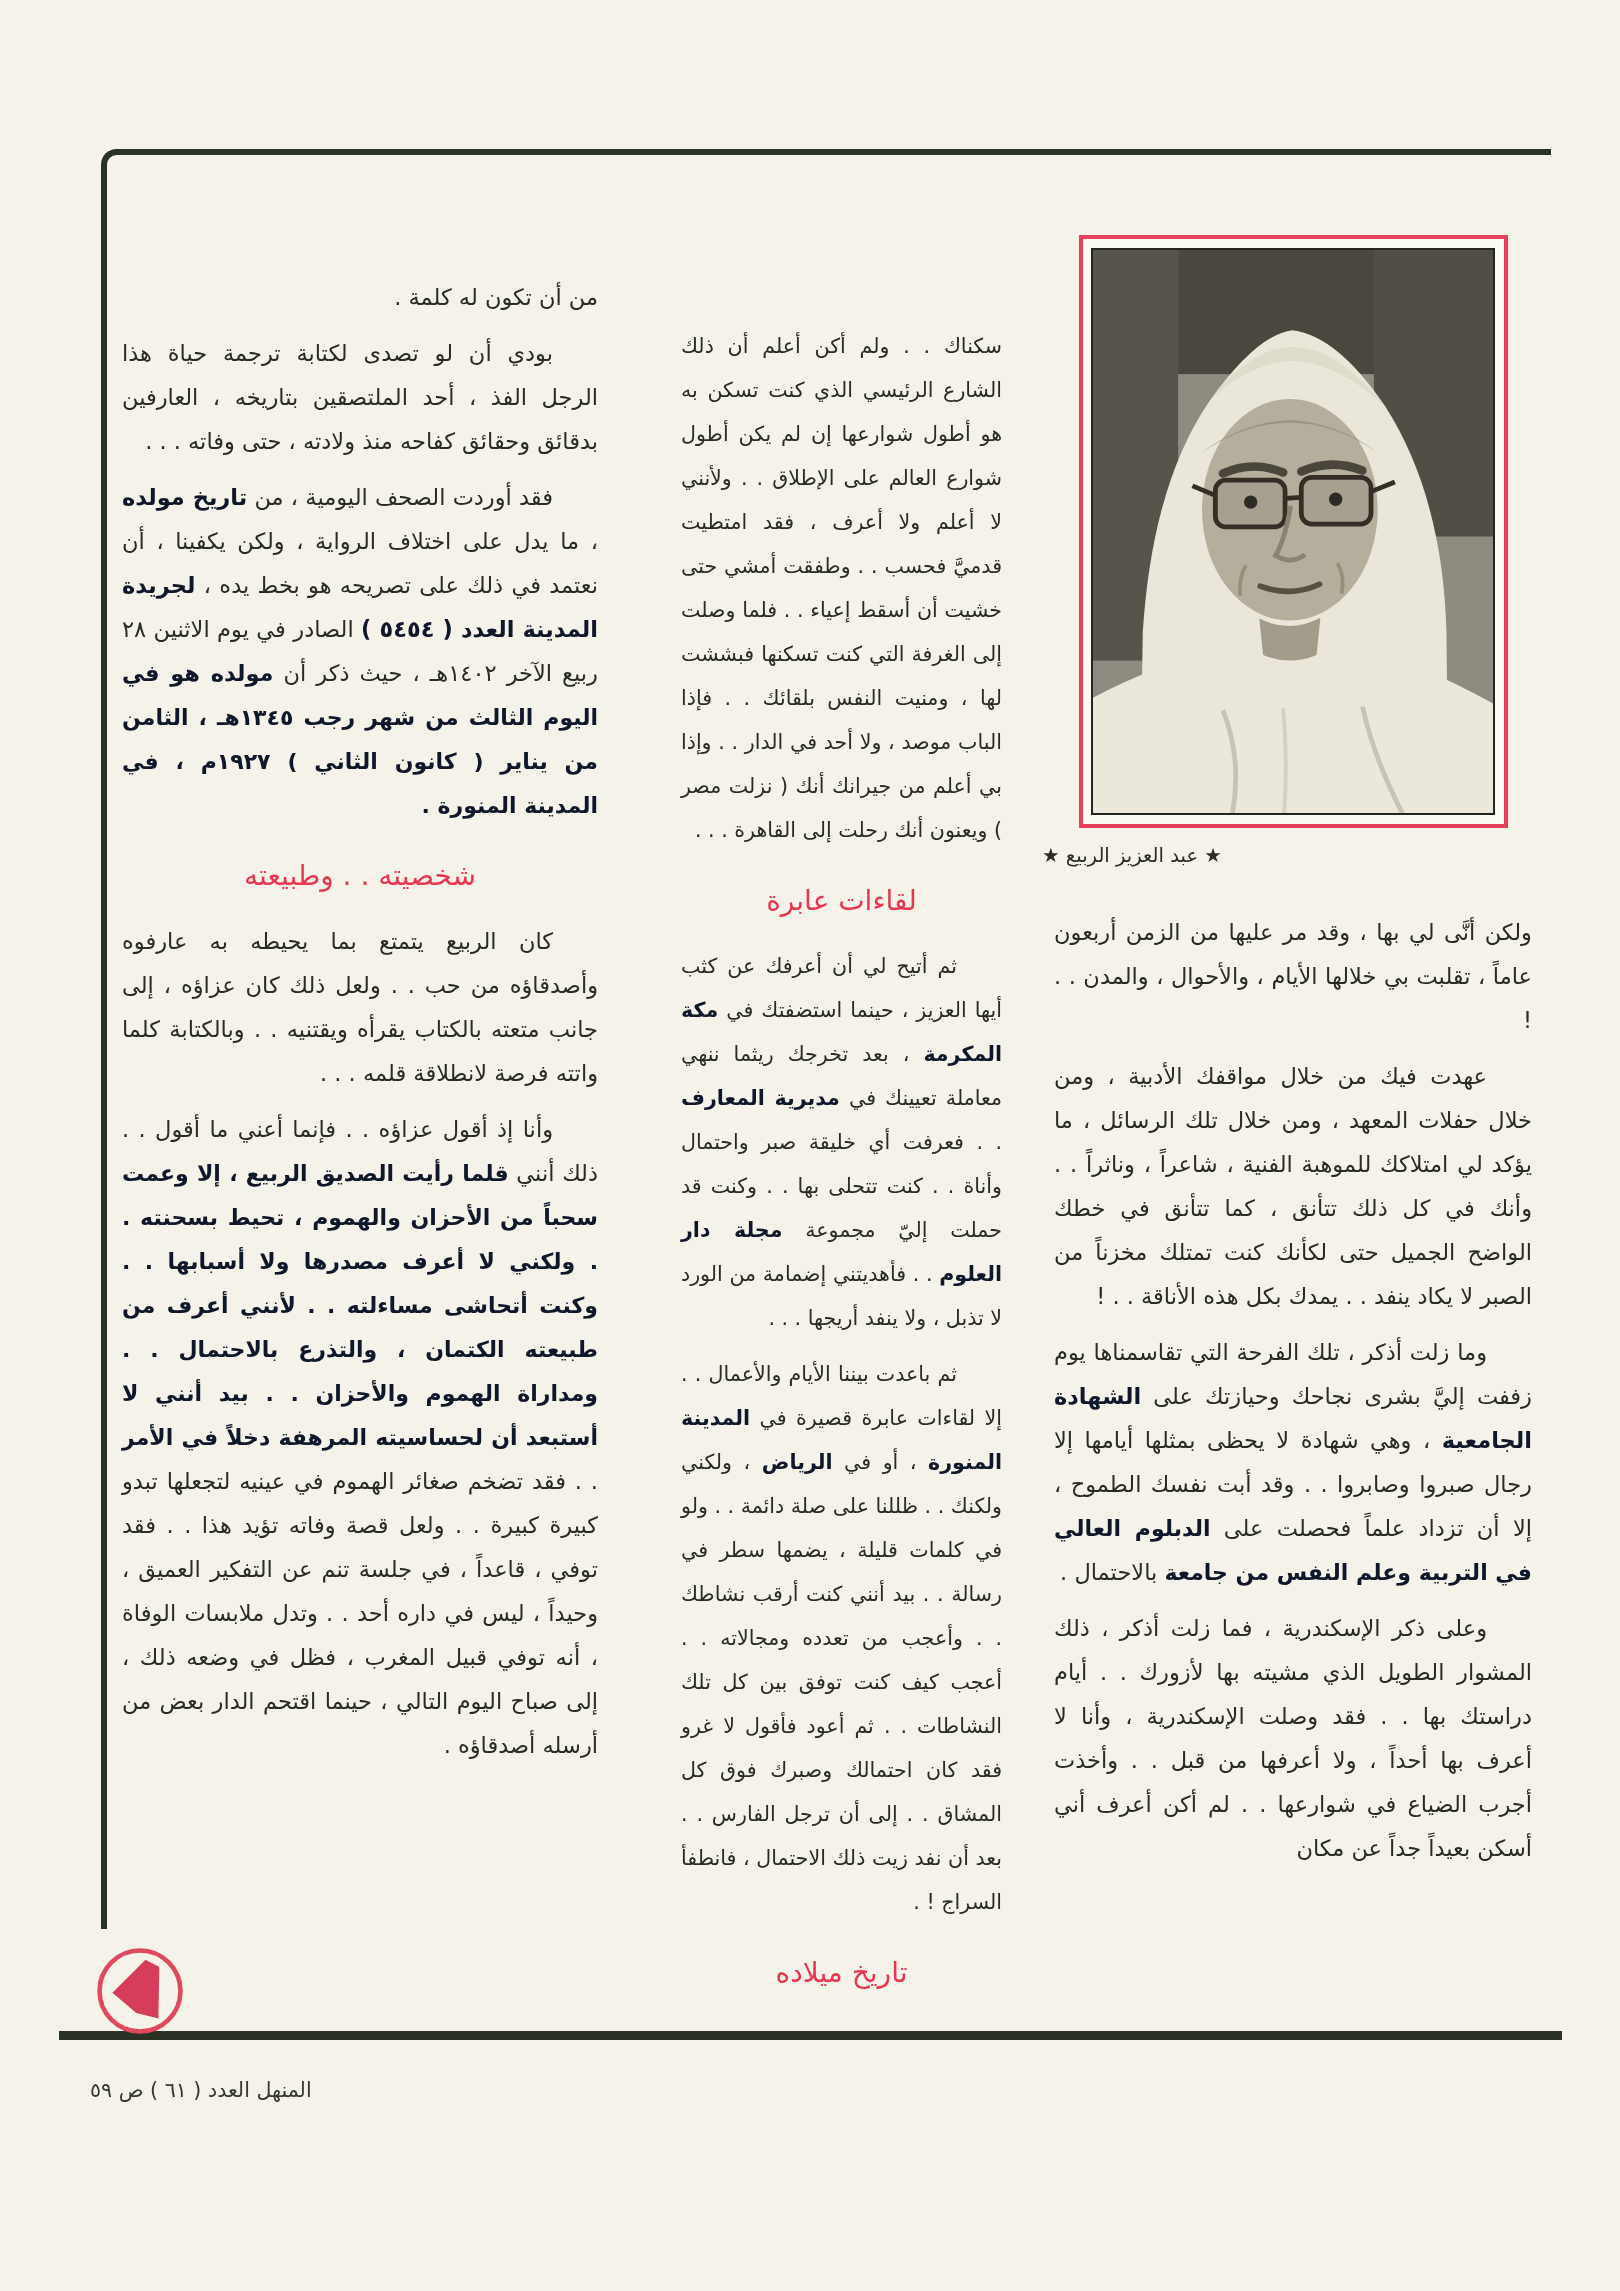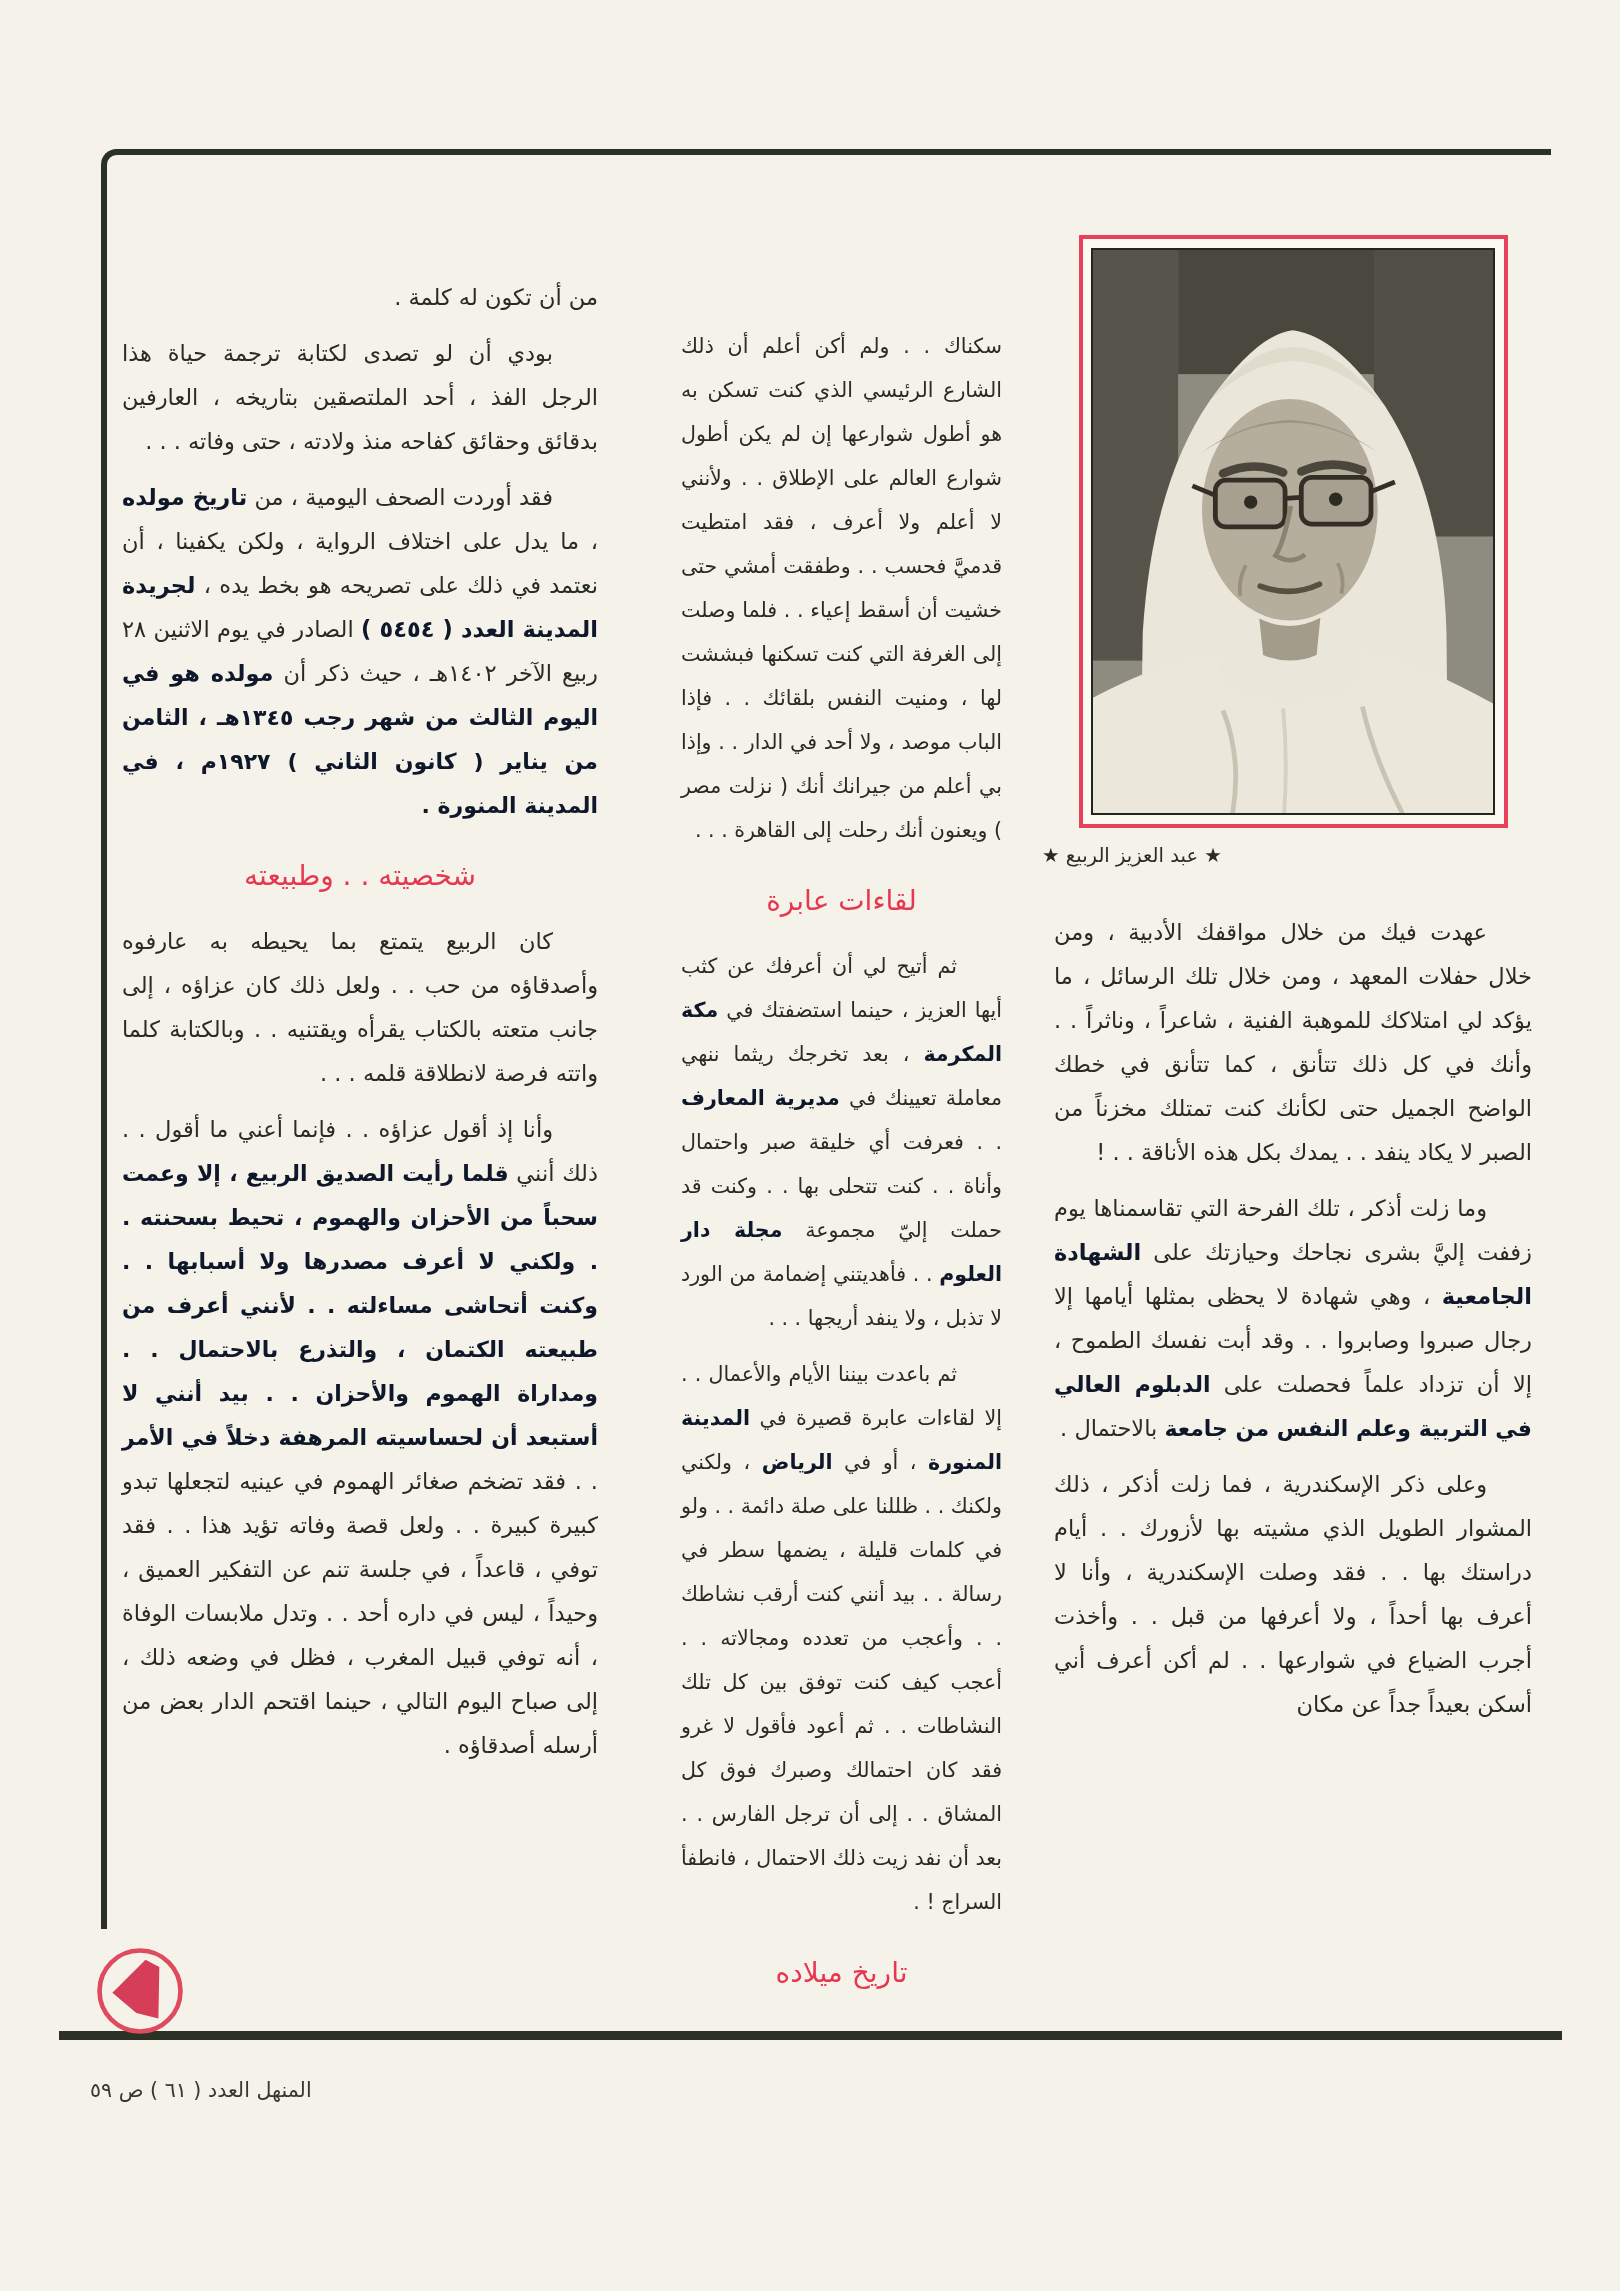--- a/index.html
+++ b/index.html
@@ -91,20 +91,21 @@
 
           <path d="M0,590 L0,472 Q78,430 142,420 Q122,472 212,472 Q300,472 284,418 Q350,432 430,478 L430,590 Z" fill="#ebe8db"></path>
           <path d="M142,482 Q162,532 152,590" stroke="#c7c4b4" stroke-width="5" fill="none"></path>
           <path d="M288,478 Q300,532 330,590" stroke="#c7c4b4" stroke-width="5" fill="none"></path>
           <path d="M205,480 Q210,535 206,590" stroke="#d4d1c2" stroke-width="4" fill="none"></path>
         </svg>
       </div>
     </div>
     <div class="caption">★ عبد العزيز الربيع ★</div>
     <div>
+        <p class="para"><span>ولكن أنَّى لي بها ، وقد مر عليها من الزمن أربعون عاماً ، تقلبت بي خلالها الأيام ، والأحوال ، والمدن . . !</span></p>
         <p class="para ind"><span>عهدت فيك من خلال مواقفك الأدبية ، ومن خلال حفلات المعهد ، ومن خلال تلك الرسائل ، ما يؤكد لي امتلاكك للموهبة الفنية ، شاعراً ، وناثراً . . وأنك في كل ذلك تتأنق ، كما تتأنق في خطك الواضح الجميل حتى لكأنك كنت تمتلك مخزناً من الصبر لا يكاد ينفد . . يمدك بكل هذه الأناقة . . !</span></p>
         <p class="para ind"><span>وما زلت أذكر ، تلك الفرحة التي تقاسمناها يوم زففت إليَّ بشرى نجاحك وحيازتك على </span><b>الشهادة الجامعية</b><span> ، وهي شهادة لا يحظى بمثلها أيامها إلا رجال صبروا وصابروا . . وقد أبت نفسك الطموح ، إلا أن تزداد علماً فحصلت على </span><b class="lg">الدبلوم العالي في التربية وعلم النفس من جامعة</b><span> بالاحتمال .</span></p>
         <p class="para ind"><span>وعلى ذكر الإسكندرية ، فما زلت أذكر ، ذلك المشوار الطويل الذي مشيته بها لأزورك . . أيام دراستك بها . . فقد وصلت الإسكندرية ، وأنا لا أعرف بها أحداً ، ولا أعرفها من قبل . . وأخذت أجرب الضياع في شوارعها . . لم أكن أعرف أني أسكن بعيداً جداً عن مكان</span></p>
       </div>
   </div>
 
   <div class="col col-middle">
     <div>
         <p class="para"><span>سكناك . . ولم أكن أعلم أن ذلك الشارع الرئيسي الذي كنت تسكن به هو أطول شوارعها إن لم يكن أطول شوارع العالم على الإطلاق . . ولأنني لا أعلم ولا أعرف ، فقد امتطيت قدميَّ فحسب . . وطفقت أمشي حتى خشيت أن أسقط إعياء . . فلما وصلت إلى الغرفة التي كنت تسكنها فبششت لها ، ومنيت النفس بلقائك . . فإذا الباب موصد ، ولا أحد في الدار . . وإذا بي أعلم من جيرانك أنك ( نزلت مصر ) ويعنون أنك رحلت إلى القاهرة . . .</span></p>
         <div class="heading">لقاءات عابرة</div>

